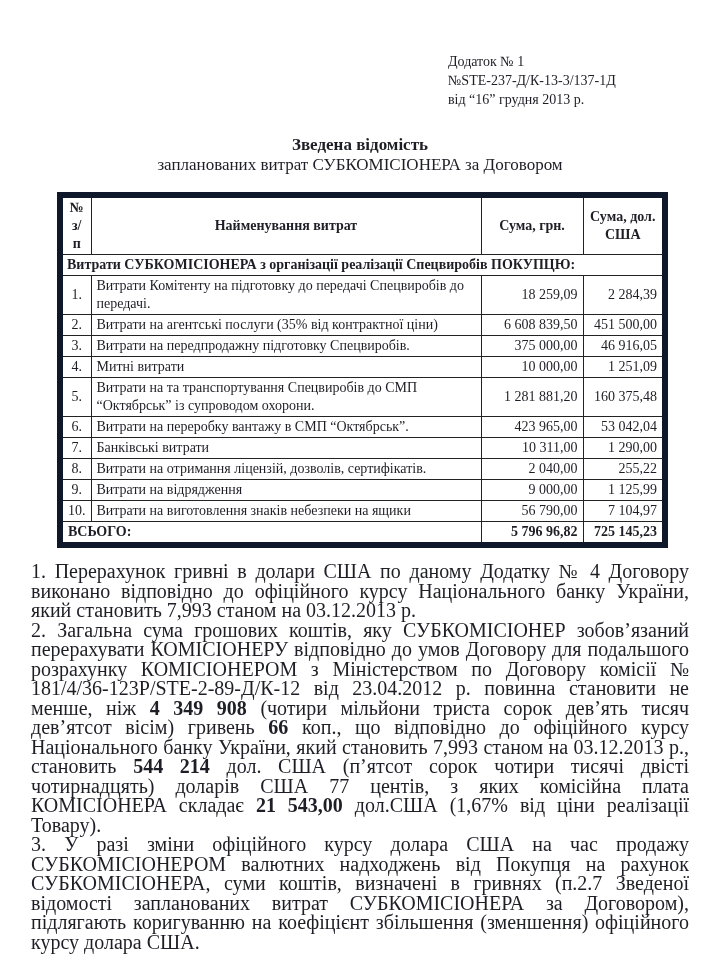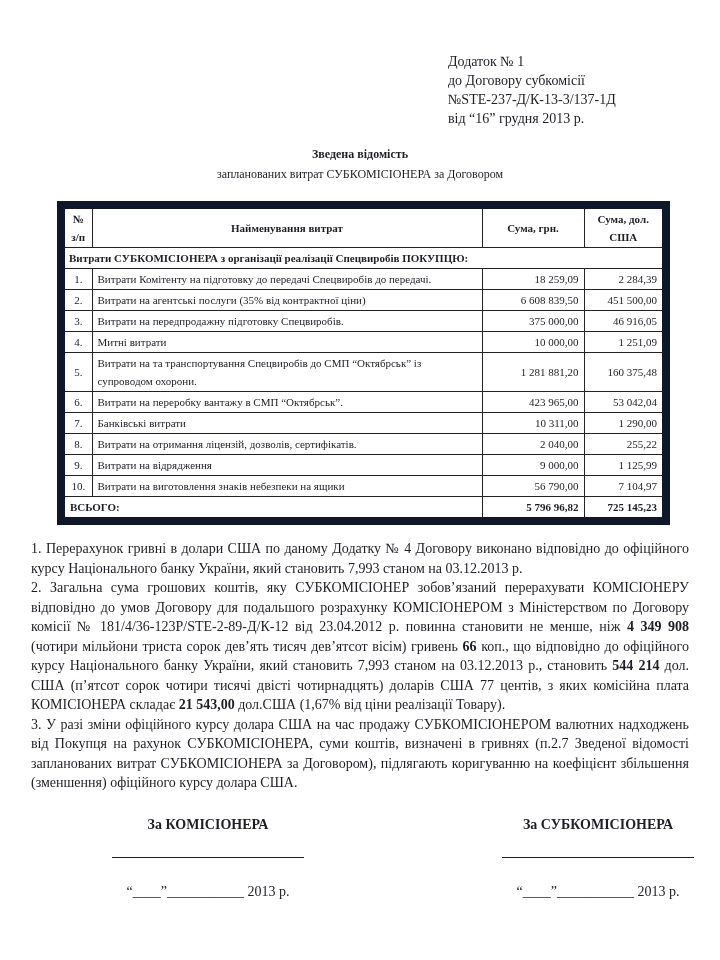--- a/index.html
+++ b/index.html
@@ -11,33 +11,33 @@
     position:relative;
     overflow:hidden;
   }
   .corner{
     margin:52px 0 0 448px;
     font-size:14px;
     line-height:19px;
     white-space:nowrap;
   }
   .title-block{
-    margin-top:16px;
+    margin-top:26px;
     text-align:center;
-    font-size:12px;
+    font-size:17px;
     line-height:20px;
   }
   .title-block .t1{font-weight:bold;}
   table.expenses{
     margin:17px 0 8px 57px;
     border-collapse:collapse;
     width:605px;
-    font-size:11px;
+    font-size:14px;
     table-layout:fixed;
-    border:8px solid #0f172a;
+    border:6px solid #0f172a;
   }
   table.expenses th, table.expenses td{
     border:1px solid #222;
     padding:1px 5px;
     line-height:18px;
     vertical-align:middle;
   }
   col.c-num{width:31px;}
   col.c-name{width:390px;}
   col.c-uah{width:102px;}
@@ -49,21 +49,21 @@
   tr.section-row td{
     font-weight:bold;
     text-align:left;
     padding-left:4px;
   }
   tr.total-row td{font-weight:bold;}
   tr.total-row td.total-label{text-align:left;padding-right:8px;}
   .notes{
     width:658px;
     margin:14px 0 0 31px;
-    font-size:14px;
+    font-size:20px;
     line-height:19.5px;
     text-align:justify;
   }
   .notes p{margin:0;}
   .signatures{
     display:flex;
     margin-top:24px;
   }
   .sig-block{width:200px;}
   .sig-left{margin-left:108px;}
@@ -85,21 +85,20 @@
     font-size:14px;
     text-align:center;
     white-space:nowrap;
   }
 </style>
 </head>
 <body>
 
 <div class="corner">
   <div>Додаток № 1</div>
-  <div>до Договору субкомісії</div>
   <div>№STE-237-Д/К-13-3/137-1Д</div>
   <div>від “16”  грудня  2013 р.</div>
 </div>
 
 <div class="title-block">
   <div class="t1">Зведена відомість</div>
   <div class="t2">запланованих витрат СУБКОМІСІОНЕРА за Договором</div>
 </div>
 
 <table class="expenses">

